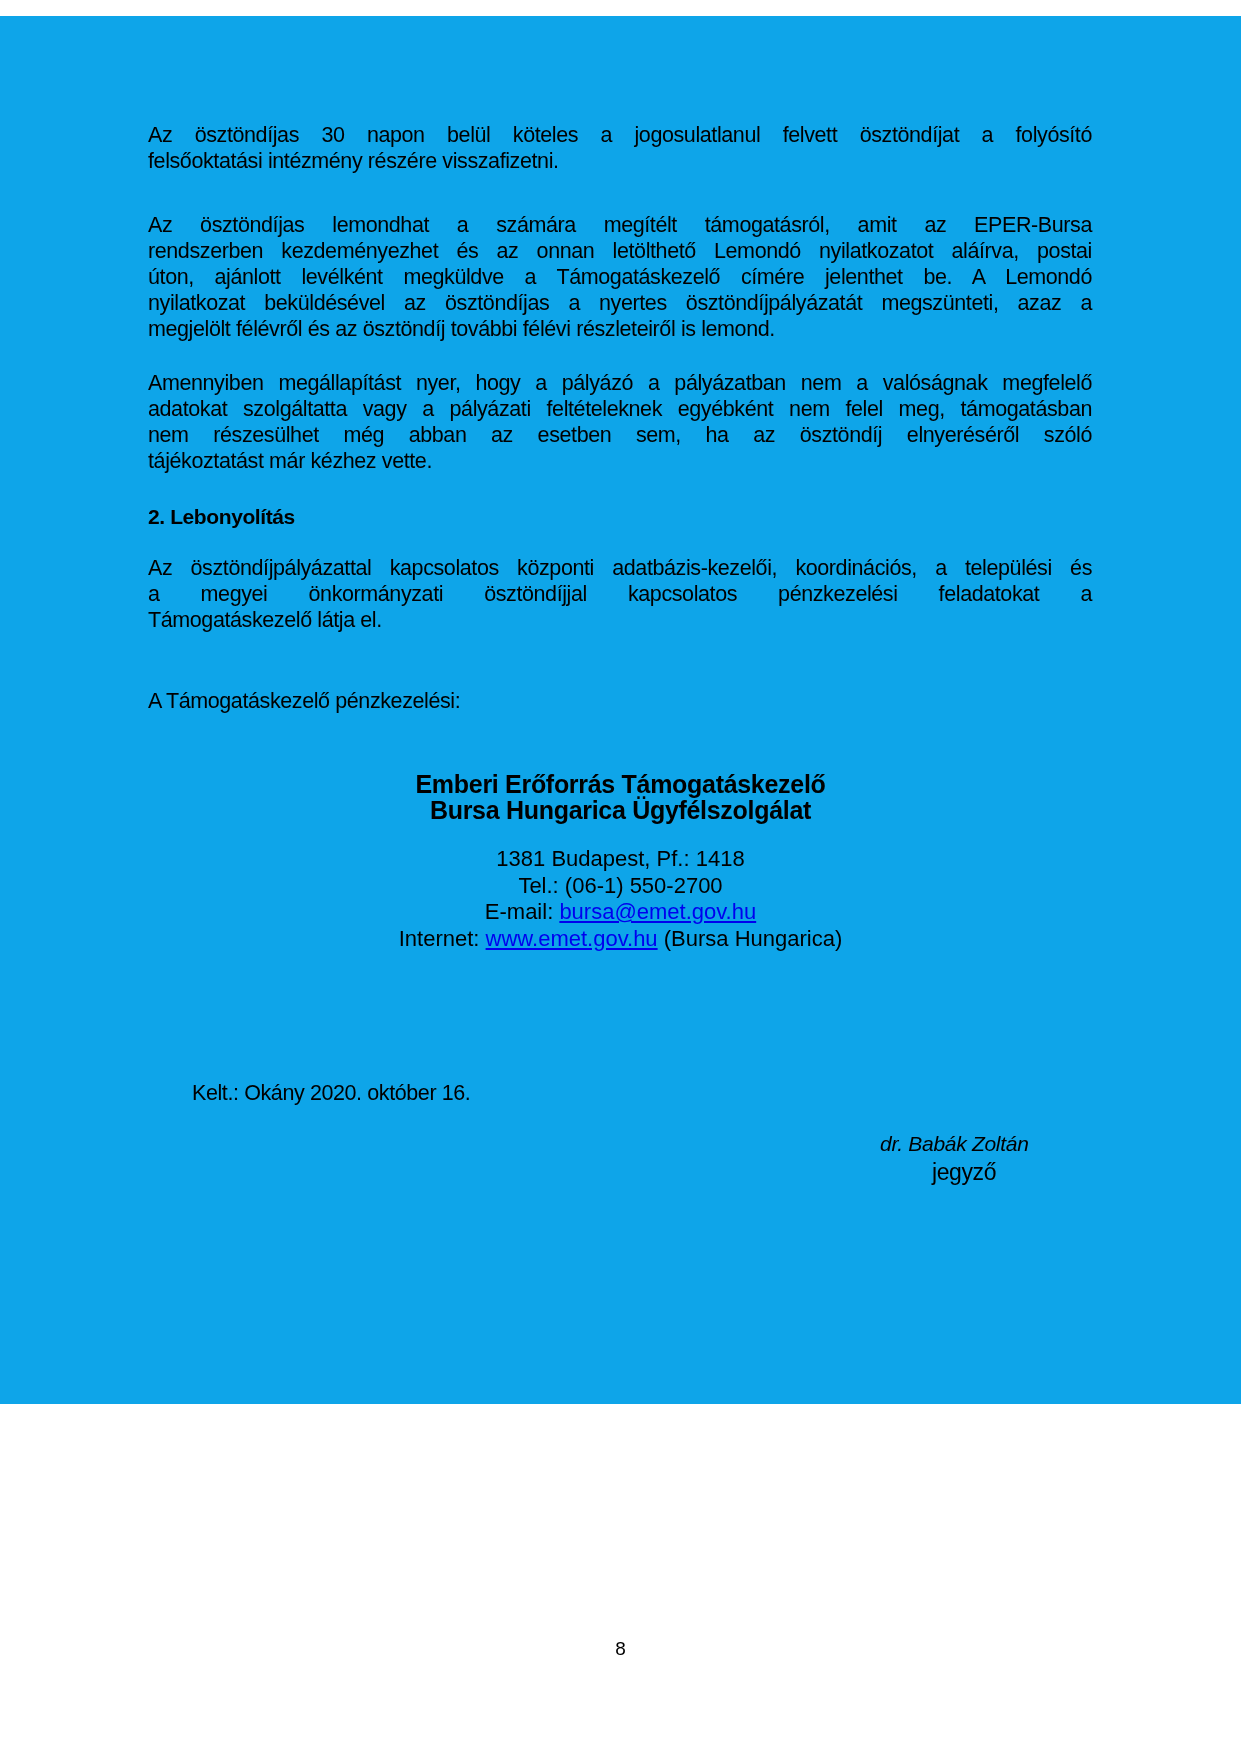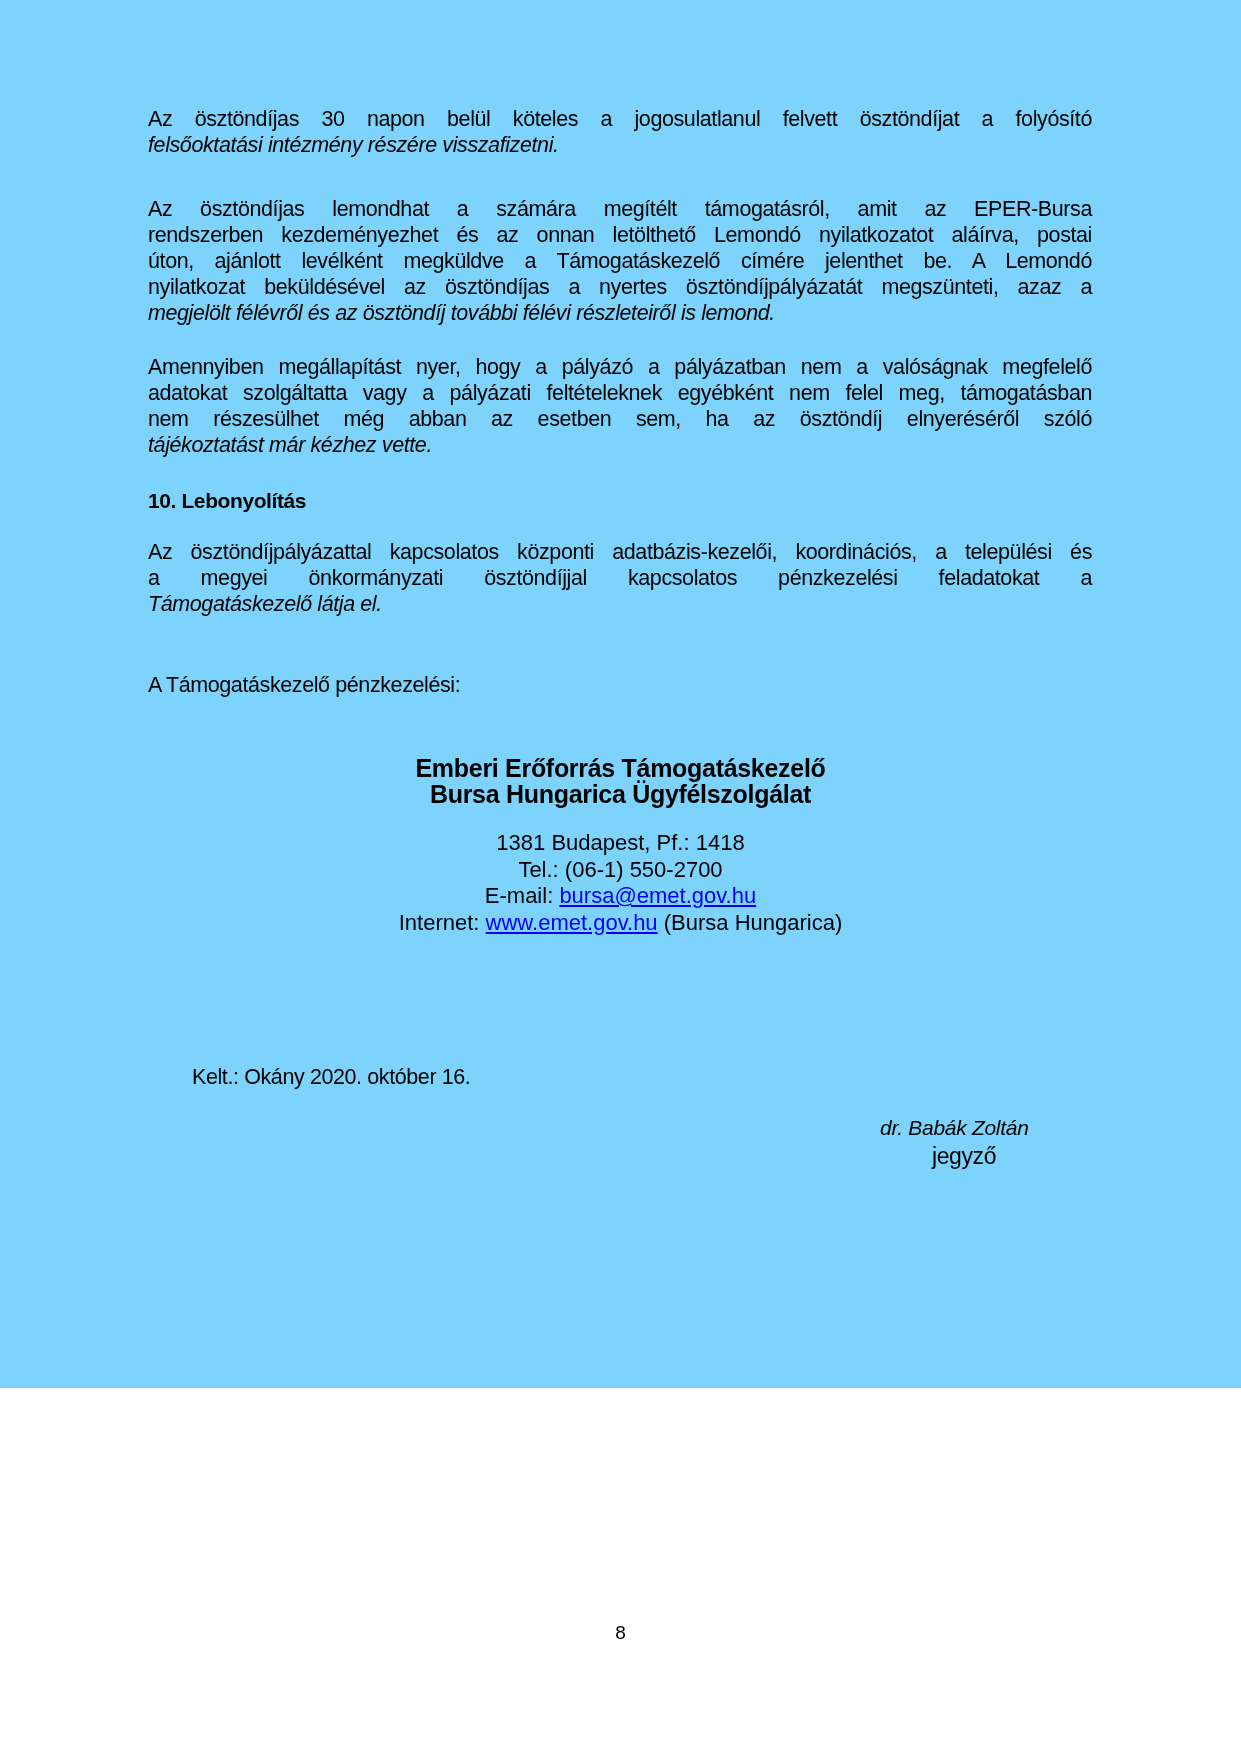--- a/index.html
+++ b/index.html
@@ -1,32 +1,32 @@
 <!DOCTYPE html>
 <html><head>
 <meta charset="utf-8">
 <style>
   html, body { margin: 0; padding: 0; background: #ffffff; }
   body { width: 1241px; height: 1755px; position: relative; overflow: hidden; color: #000; }
-  .page { position: absolute; left: 0; top: 0; width: 1241px; height: 1388px; background: #7dd3fc; }
+  .page { position: absolute; left: 0; top: 16px; width: 1241px; height: 1388px; background: #0ea5e9; }
   .narrow {
     font-family: "Liberation Sans", sans-serif;
     font-size: 21.5px;
     line-height: 26px;
     letter-spacing: -0.4px;
     transform-origin: left top;
   }
   .para {
     position: absolute;
     left: 148px;
     width: 944px;
     text-align: justify;
   }
   .para .line { display: block; text-align-last: justify; }
-  .para .line.last { text-align-last: left; font-style: italic; }
+  .para .line.last { text-align-last: left; }
   .heading {
     position: absolute; left: 148px; top: 489px;
     font-family: "Liberation Sans", sans-serif;
     font-weight: bold; font-size: 21px; letter-spacing: -0.4px;
   }
   .contact-intro {
     position: absolute; left: 148px; top: 673px;
     font-family: "Liberation Sans", sans-serif; font-size: 21.5px; letter-spacing: -0.4px;
   }
   .center-block {
@@ -71,21 +71,21 @@
     <span class="line last">megjelölt félévről és az ösztöndíj további félévi részleteiről is lemond.</span>
   </div>
 
   <div class="para narrow" style="top:354px;">
     <span class="line">Amennyiben megállapítást nyer, hogy a pályázó a pályázatban nem a valóságnak megfelelő</span>
     <span class="line">adatokat szolgáltatta vagy a pályázati feltételeknek egyébként nem felel meg, támogatásban</span>
     <span class="line">nem részesülhet még abban az esetben sem, ha az ösztöndíj elnyeréséről szóló</span>
     <span class="line last">tájékoztatást már kézhez vette.</span>
   </div>
 
-  <div class="heading">10. Lebonyolítás</div>
+  <div class="heading">2. Lebonyolítás</div>
 
   <div class="para narrow" style="top:539px;">
     <span class="line">Az ösztöndíjpályázattal kapcsolatos központi adatbázis-kezelői, koordinációs, a települési és</span>
     <span class="line">a megyei önkormányzati ösztöndíjjal kapcsolatos pénzkezelési feladatokat a</span>
     <span class="line last">Támogatáskezelő látja el.</span>
   </div>
 
   <div class="contact-intro">A Támogatáskezelő pénzkezelési:</div>
 
   <div class="center-block org">

